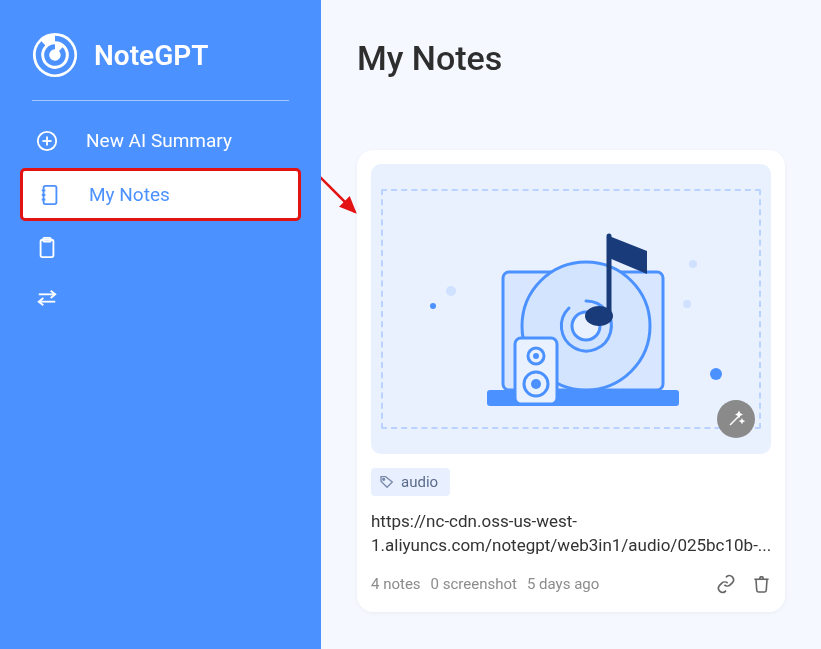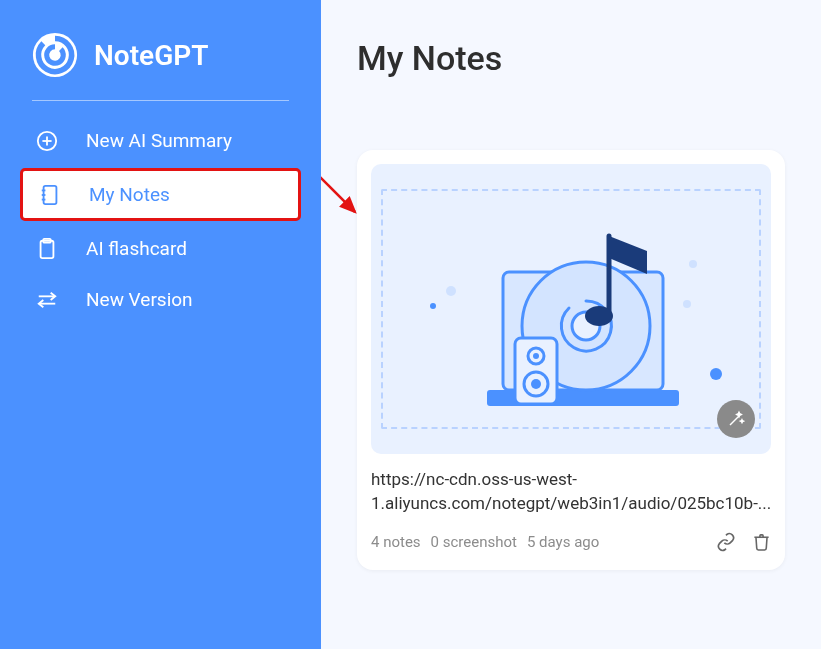--- a/index.html
+++ b/index.html
@@ -204,34 +204,32 @@
     <span>My Notes</span>
   </div>
 
   <div class="nav-item">
     <span class="nav-icon">
       <svg width="20" height="22" viewBox="0 0 20 24" fill="none" stroke="white" stroke-width="2">
         <rect x="3" y="3" width="14" height="19" rx="2"></rect>
         <rect x="6" y="1" width="8" height="4" rx="1"></rect>
       </svg>
     </span>
-    <span>AI flashcard</span>
   </div>
 
 
   <div class="nav-item">
     <span class="nav-icon">
       <svg width="22" height="20" viewBox="0 0 24 20" fill="none" stroke="white" stroke-width="2">
         <line x1="3" y1="6" x2="20" y2="6"></line>
           <polyline points="16 2 21 6 16 10"></polyline>
         <line x1="21" y1="14" x2="4" y2="14"></line>
           <polyline points="8 18 3 14 8 10"></polyline>
       </svg>
     </span>
-    <span>New Version</span>
   </div>
 </div>
 
 <div class="main">
   <h1 class="page-title">My Notes</h1>
 
   <div class="arrow-annotation">
     <svg width="60" height="60">
       <defs>
         <marker id="ahead" markerWidth="8" markerHeight="8" refX="6" refY="3" orient="auto">
@@ -272,20 +270,27 @@
       </svg>
       <div class="magic-btn">
         <svg width="18" height="18" viewBox="0 0 24 24" fill="none" stroke="white" stroke-width="2">
           <line x1="4" y1="20" x2="16" y2="8"></line>
           <path d="M16 3 L17 5 L19 6 L17 7 L16 9 L15 7 L13 6 L15 5 Z" fill="white"></path>
           <path d="M20 13 L20.6 14.2 L22 14.8 L20.6 15.4 L20 16.6 L19.4 15.4 L18 14.8 L19.4 14.2 Z" fill="white"></path>
         </svg>
       </div>
     </div>
 
+    <span class="tag-chip">
+      <svg width="16" height="16" viewBox="0 0 24 24" fill="none" stroke="#7a8aab" stroke-width="2">
+        <path d="M20 12l-8 8-9-9V4h7l10 8z"></path>
+          <circle cx="7" cy="8" r="1.5" fill="#7a8aab"></circle>
+      </svg>
+      <span>audio</span>
+    </span>
 
     <div class="note-title">https://nc-cdn.oss-us-west-1.aliyuncs.com/notegpt/web3in1/audio/025bc10b-...</div>
 
     <div class="card-footer">
       <div class="meta">
         <span>4 notes</span>
         <span>0 screenshot</span>
         <span>5 days ago</span>
       </div>
       <div class="footer-icons">

